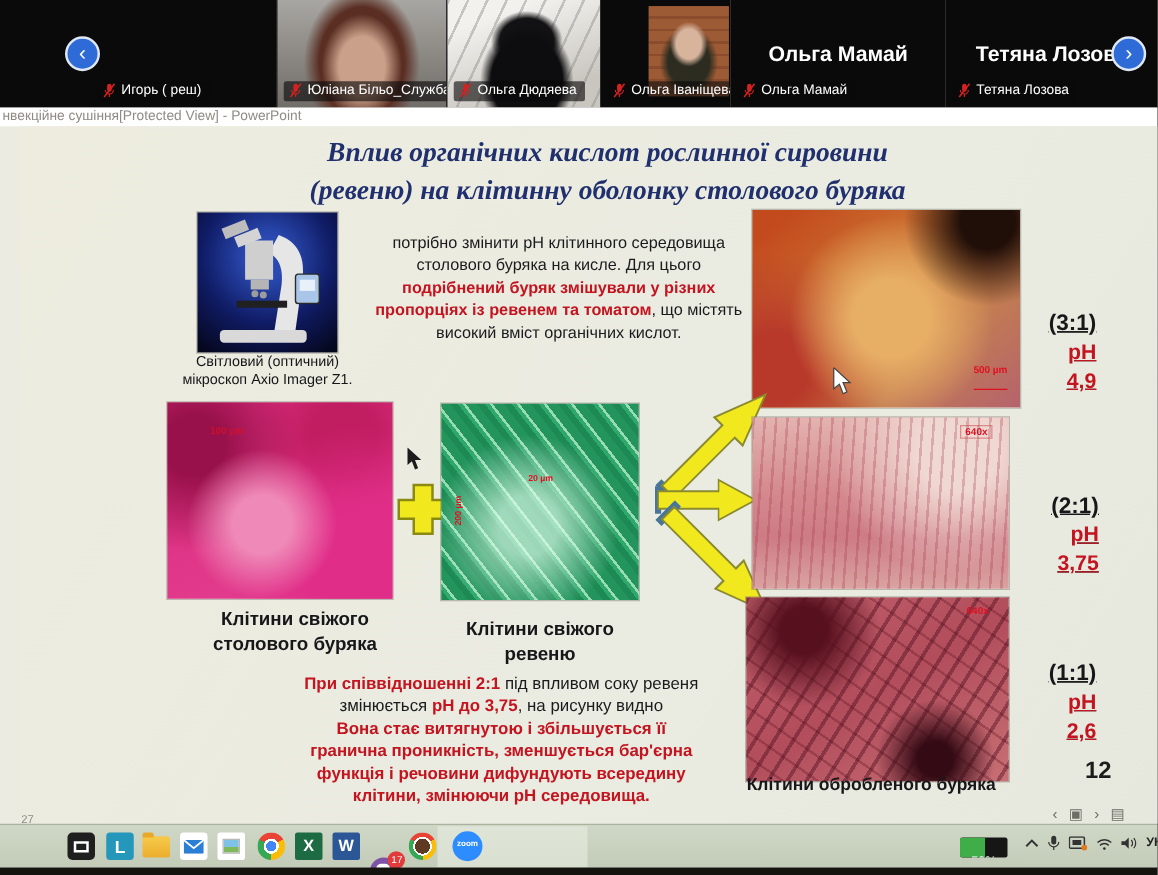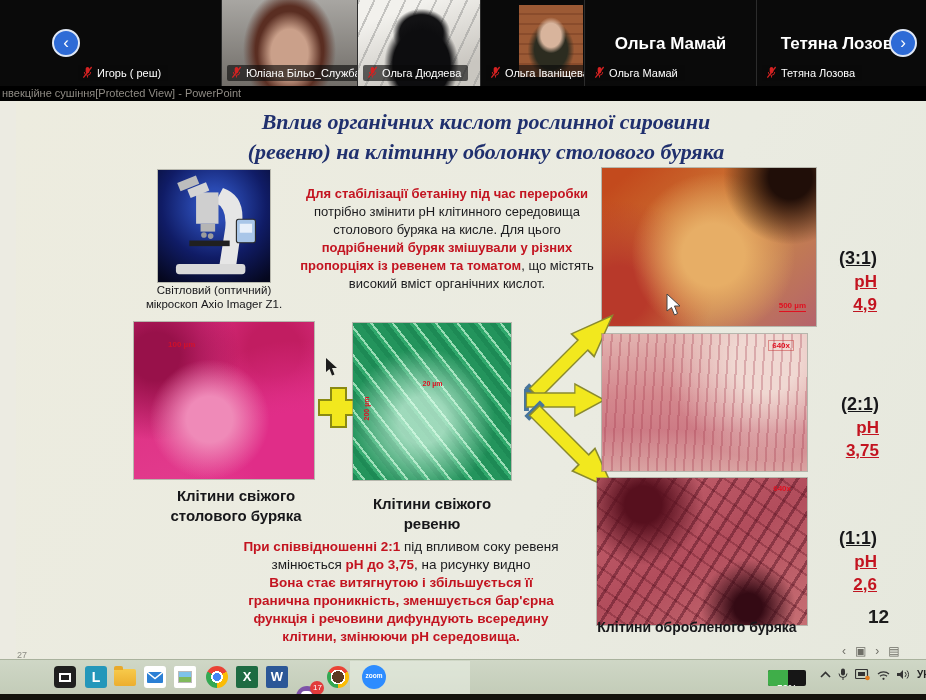--- a/index.html
+++ b/index.html
@@ -3,21 +3,21 @@
 <meta charset="utf-8">
 <style>
   * { margin:0; padding:0; box-sizing:border-box; }
   html,body { width:926px; height:700px; overflow:hidden; background:#111;
               font-family:"Liberation Sans", sans-serif; }
   #screen { position:relative; width:926px; height:700px; background:#ecebe2; }
 
   
   #videostrip { position:absolute; left:0; top:0; width:926px; height:86px; background:#060606; }
   .tile { position:absolute; top:0; height:86px; background:#0a0a0a; border-right:1px solid #2c2c2c; overflow:hidden; }
-  .nametag { position:absolute; left:5px; bottom:5px; display:flex; align-items:center; gap:4px;
+  .nametag { position:absolute; left:5px; bottom:5px; display:flex; align-items:flex-start; gap:4px;
              background:rgba(10,10,10,.62); padding:1px 7px 2px 4px; border-radius:2px;
              color:#fff; font-size:11px; white-space:nowrap; }
   .bigname { position:absolute; left:0; top:34px; width:100%; text-align:center;
              color:#fff; font-weight:bold; font-size:17px; }
   .navbtn { position:absolute; top:29px; width:28px; height:28px; border-radius:50%;
             background:#2e6bd6; border:2px solid #dfe7f5; color:#fff; font-size:17px; line-height:24px;
             text-align:center; cursor:pointer; }
   .micoff svg { display:block; }
   
   .cam-yuliana { background:
@@ -30,21 +30,21 @@
       repeating-linear-gradient(115deg, rgba(150,150,148,.5) 0 2px, transparent 2px 14px),
       linear-gradient(160deg,#f2f1ed 20%,#c9c6c0 80%); }
   .cam-ivanishcheva { position:absolute; left:38px; top:5px; width:64px; height:72px;
       background:
       radial-gradient(ellipse 20px 24px at 50% 42%, #d8b49c 0 50%, transparent 75%),
       radial-gradient(ellipse 30px 36px at 50% 62%, #2c2c20 0 55%, transparent 78%),
       repeating-linear-gradient(180deg, #9c5a35 0 8px, #8a4c2c 8px 10px),
       #9c5a35; }
 
   
-  #pptbar { position:absolute; left:0; top:86px; width:926px; height:15px; background:#000000;
+  #pptbar { position:absolute; left:0; top:86px; width:926px; height:15px; background:#ffffff;
             color:#8f8b84; font-size:11px; line-height:15px; padding-left:2px; white-space:nowrap; }
 
   
   #slide { position:absolute; left:16px; top:101px; width:926px; height:558px;
            background:linear-gradient(120deg,#edecdf 0%,#eaebe1 60%,#e6e8dd 100%); }
   .slide-title { position:absolute; left:70px; top:6px; width:800px; text-align:center;
            font-family:"Liberation Serif", serif; font-style:italic; font-weight:bold;
            font-size:22px; line-height:30px; color:#20306e; }
   .img-frame { position:absolute; box-shadow:0 0 0 1px rgba(120,120,110,.45); }
   .scale-lbl { position:absolute; color:#e01020; font-size:8px; font-weight:bold; }
@@ -261,30 +261,29 @@
         <rect x="70" y="44" width="17" height="21" rx="2" fill="#a9c6e8" stroke="#2a2a2a"></rect>
         <rect x="73" y="48" width="11" height="8" fill="#e8f0fa"></rect>
       </svg>
     </div>
     <div class="caption" style="left:110px;top:182px;width:176px;font-size:11.5px;line-height:14px;font-weight:normal">
       <div>Світловий (оптичний)</div>
       <div>мікроскоп Axio Imager Z1.</div>
     </div>
 
     <div class="rich" style="position:absolute;left:268px;top:84px;width:326px;font-size:13px;line-height:18px">
-        <div><span class="seg-red">Для стабілізації бетаніну під час переробки</span></div>
         <div><span class="seg-black">потрібно змінити рН клітинного середовища</span></div>
         <div><span class="seg-black">столового буряка на кисле. Для цього</span></div>
         <div><span class="seg-red">подрібнений буряк змішували у різних</span></div>
         <div><span class="seg-red">пропорціях із ревенем та томатом</span><span class="seg-black">, що містять</span></div>
         <div><span class="seg-black">високий вміст органічних кислот.</span></div>
       </div>
 
     <div class="img-frame fill-31" style="left:586px;top:67px;width:214px;height:158px">
-      <span class="scale-lbl" style="right:10px;bottom:14px;border-bottom:1px solid #e01020;padding-bottom:1px">500 µm</span>
+      <span class="scale-lbl" style="right:10px;bottom:14px;border-bottom:1px solid #e01020;padding-bottom:11px">500 µm</span>
     </div>
 
     <div class="img-frame fill-beet" style="left:118px;top:221px;width:180px;height:157px">
       <span class="scale-lbl" style="left:34px;top:18px;opacity:.75">100 µm</span>
     </div>
 
     <svg style="position:absolute;left:299px;top:283px" width="47" height="47" viewBox="0 0 47 47">
       <path d="M16 4 h15 v12 h12 v15 h-12 v12 h-15 v-12 h-12 v-15 h12 z" fill="#f2e81e" stroke="#8a8a12" stroke-width="2"></path>
     </svg>
 

